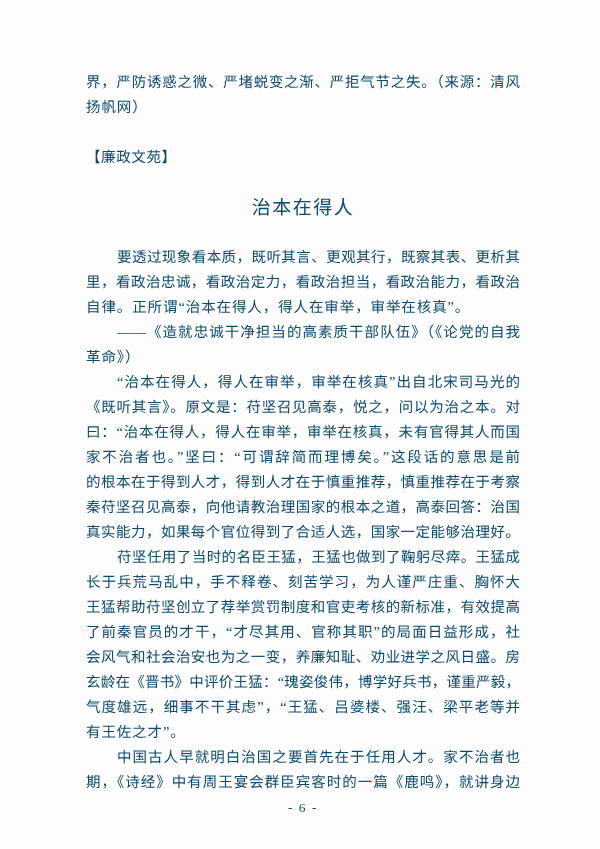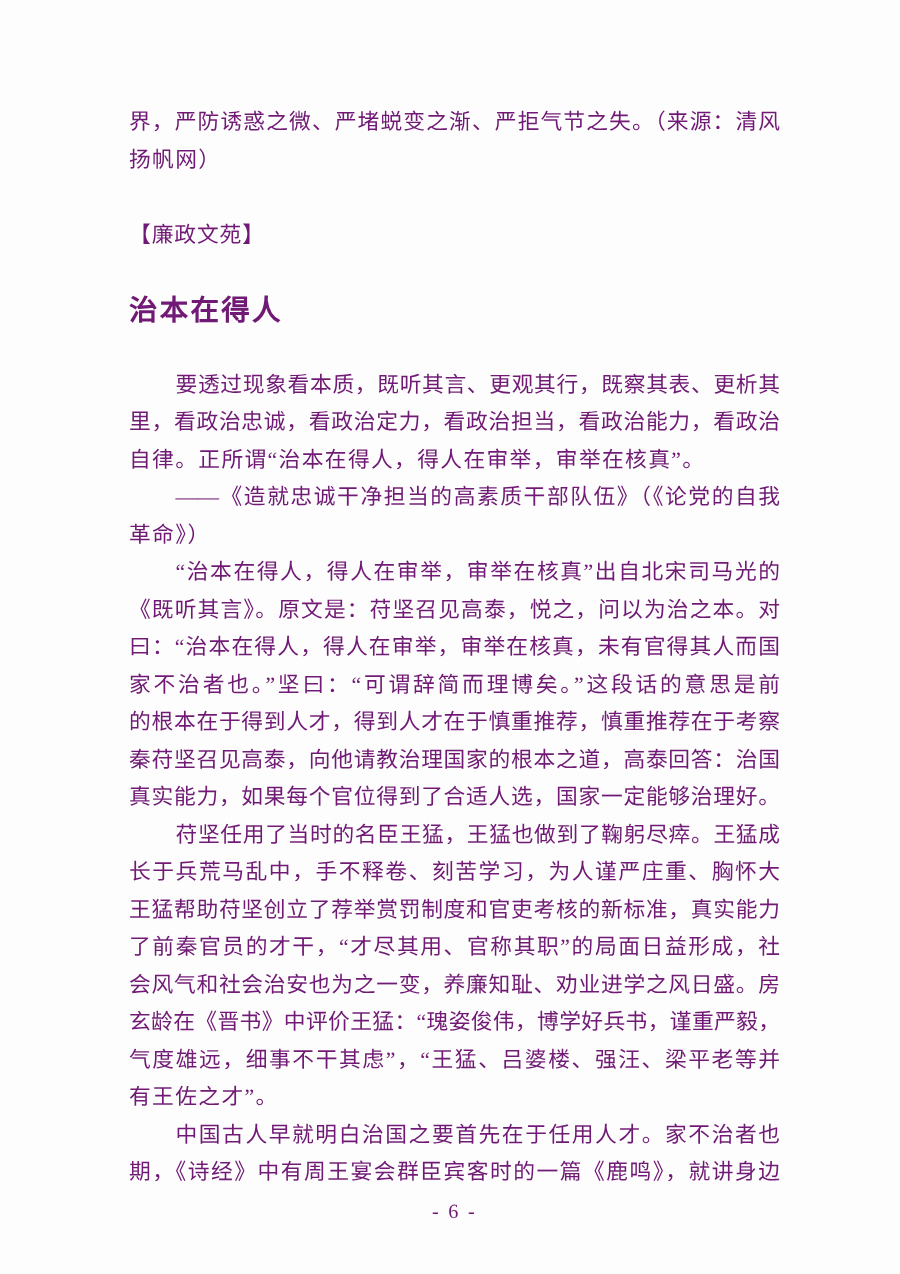--- a/index.html
+++ b/index.html
@@ -36,35 +36,36 @@
   .blank {
     height: 25px;
   }
   .section-header .line {
     letter-spacing: 0.6px;
   }
   .article-title-line {
     height: 25px;
     line-height: 25px;
     font-size: 19px;
-    font-weight: bold;
+    font-weight: normal;
+    text-align: center;
     letter-spacing: 1.5px;
   }
   .page-number {
     height: 25px;
     line-height: 25px;
     font-size: 13.5px;
     letter-spacing: 1.5px;
     text-align: center;
   }
 </style>
 </head>
 <body>
 
-<div class="page" style="background: rgb(253, 253, 253); color: #701a75;">
+<div class="page" style="background: rgb(253, 253, 253); color: #0c4a6e;">
   <div>
       <div>
         <div class="line justify">界，严防诱惑之微、严堵蜕变之渐、严拒气节之失。（来源：清风</div>
         <div class="line">扬帆网）</div>
       </div>
       <div class="blank"></div>
       <div class="section-header">
         <div class="line">【廉政文苑】</div>
       </div>
       <div class="blank"></div>
@@ -84,21 +85,21 @@
         <div class="line justify">《既听其言》。原文是：苻坚召见高泰，悦之，问以为治之本。对</div>
         <div class="line justify">曰：“治本在得人，得人在审举，审举在核真，未有官得其人而国</div>
         <div class="line justify">家不治者也。”坚曰：“可谓辞简而理博矣。”这段话的意思是前</div>
         <div class="line justify">的根本在于得到人才，得到人才在于慎重推荐，慎重推荐在于考察</div>
         <div class="line justify">秦苻坚召见高泰，向他请教治理国家的根本之道，高泰回答：治国</div>
         <div class="line justify">真实能力，如果每个官位得到了合适人选，国家一定能够治理好。</div>
       </div>
       <div>
         <div class="line justify indent">苻坚任用了当时的名臣王猛，王猛也做到了鞠躬尽瘁。王猛成</div>
         <div class="line justify">长于兵荒马乱中，手不释卷、刻苦学习，为人谨严庄重、胸怀大志。</div>
-        <div class="line justify">王猛帮助苻坚创立了荐举赏罚制度和官吏考核的新标准，真实能力</div>
+        <div class="line justify">王猛帮助苻坚创立了荐举赏罚制度和官吏考核的新标准，有效提高</div>
         <div class="line justify">了前秦官员的才干，“才尽其用、官称其职”的局面日益形成，社</div>
         <div class="line justify">会风气和社会治安也为之一变，养廉知耻、劝业进学之风日盛。房</div>
         <div class="line justify">玄龄在《晋书》中评价王猛：“瑰姿俊伟，博学好兵书，谨重严毅，</div>
         <div class="line justify">气度雄远，细事不干其虑”，“王猛、吕婆楼、强汪、梁平老等并</div>
         <div class="line">有王佐之才”。</div>
       </div>
       <div>
         <div class="line justify indent">中国古人早就明白治国之要首先在于任用人才。家不治者也</div>
         <div class="line justify">期，《诗经》中有周王宴会群臣宾客时的一篇《鹿鸣》，就讲身边</div>
       </div>

